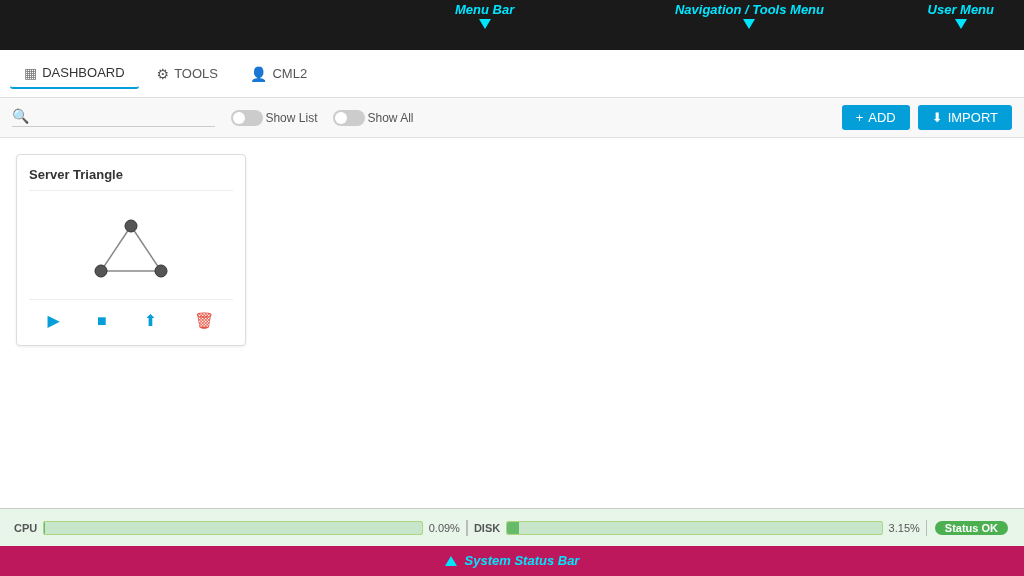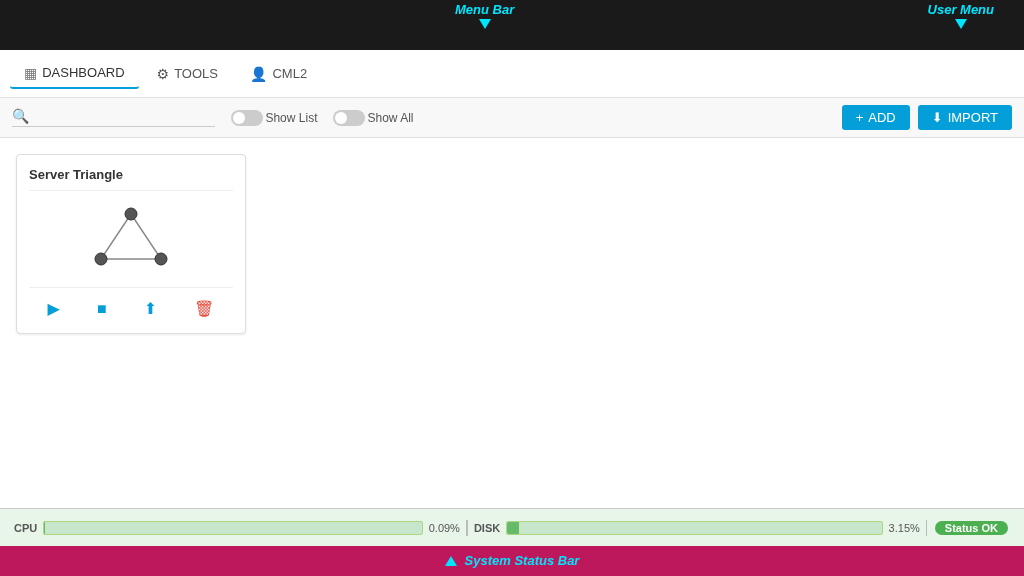--- a/index.html
+++ b/index.html
@@ -210,21 +210,21 @@
       border: 1px solid #ddd;
       border-radius: 4px;
       padding: 12px;
       background: #fff;
       box-shadow: 0 1px 3px rgba(0,0,0,0.08);
     }
     .lab-card-title {
       font-size: 13px;
       color: #333;
       font-weight: bold;
-      margin-bottom: 8px;
+      margin-bottom: 20px;
       padding-bottom: 8px;
       border-bottom: 1px solid #eee;
     }
     .lab-card-diagram {
       height: 80px;
       display: flex;
       align-items: center;
       justify-content: center;
       margin-bottom: 8px;
     }
@@ -320,20 +320,24 @@
       font-style: italic;
     }
   </style>
 </head>
 <body>
 
 <div class="annotation-area">
   <div style="flex:1"></div>
   <div class="annotation-label" style="position:absolute; left: 455px; top: 2px;">
     <span>Menu Bar</span>
+    <div class="annotation-arrow"></div>
+  </div>
+  <div class="annotation-label" style="position:absolute; right: 200px; top: 2px;">
+    <span>Navigation / Tools Menu</span>
     <div class="annotation-arrow"></div>
   </div>
   <div class="annotation-label" style="position:absolute; right: 30px; top: 2px;">
     <span>User Menu</span>
     <div class="annotation-arrow"></div>
   </div>
 </div>
 
 <div class="app-wrapper">
 

